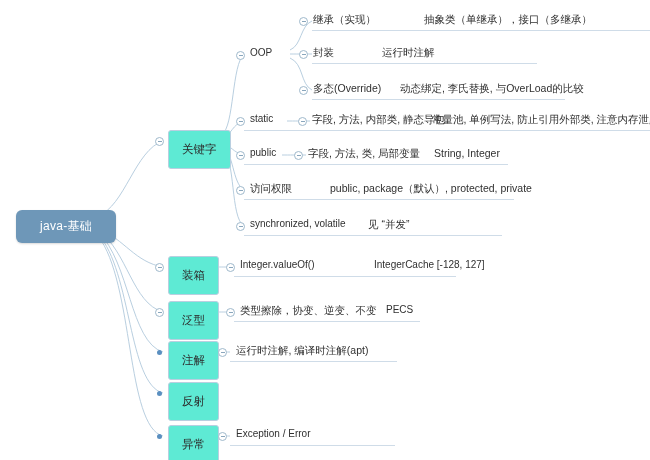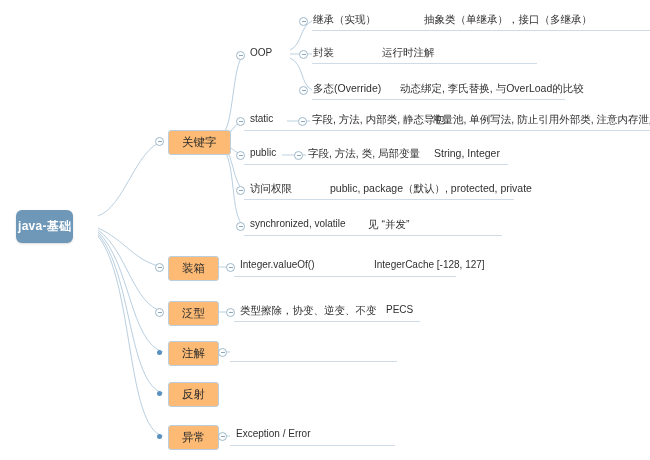--- a/index.html
+++ b/index.html
@@ -13,33 +13,33 @@
   #map{position:absolute;left:0;top:0;width:650px;height:460px;}
   svg#links{position:absolute;left:0;top:0;width:650px;height:460px;}
 
   .node{position:absolute;white-space:nowrap;}
 
   
   .root-node{
     background:#6e97b8;
     color:#ffffff;
     font-size:12px;
-    font-weight:bold;
+    font-weight:normal;
     border-radius:6px;
-    padding:8px 2px;
+    padding:8px 24px;
     letter-spacing:.3px;
     box-shadow:0 1px 2px rgba(0,0,0,.15);
   }
 
   
   .boxed{
     border:1px solid #b9cfe0;
-    background:#fdba74;
+    background:#5eead4;
     border-radius:3px;
-    padding:4px 13px;
+    padding:11px 13px;
     font-size:11.5px;
     color:#2c2c2c;
   }
 
   
   .plain{
     font-size:10.5px;
     color:#303030;
     padding:1px 0;
   }
@@ -233,20 +233,23 @@
   </div>
   <div class="node plain en" style="left:386px;top:303px;">
     <span>PECS</span>
   </div>
 
   <div class="dot" style="left:157px;top:350px;"></div>
   <div class="node boxed" style="left:168px;top:341px;">
     <span>注解</span>
   </div>
   <div class="toggle" style="left:218px;top:348px;"></div>
+  <div class="node plain" style="left:236px;top:343px;">
+    <span>运行时注解, 编译时注解(apt)</span>
+  </div>
 
   <div class="dot" style="left:157px;top:391px;"></div>
   <div class="node boxed" style="left:168px;top:382px;">
     <span>反射</span>
   </div>
 
   <div class="dot" style="left:157px;top:434px;"></div>
   <div class="node boxed" style="left:168px;top:425px;text-align:right;">
     <span>异常</span>
   </div>

